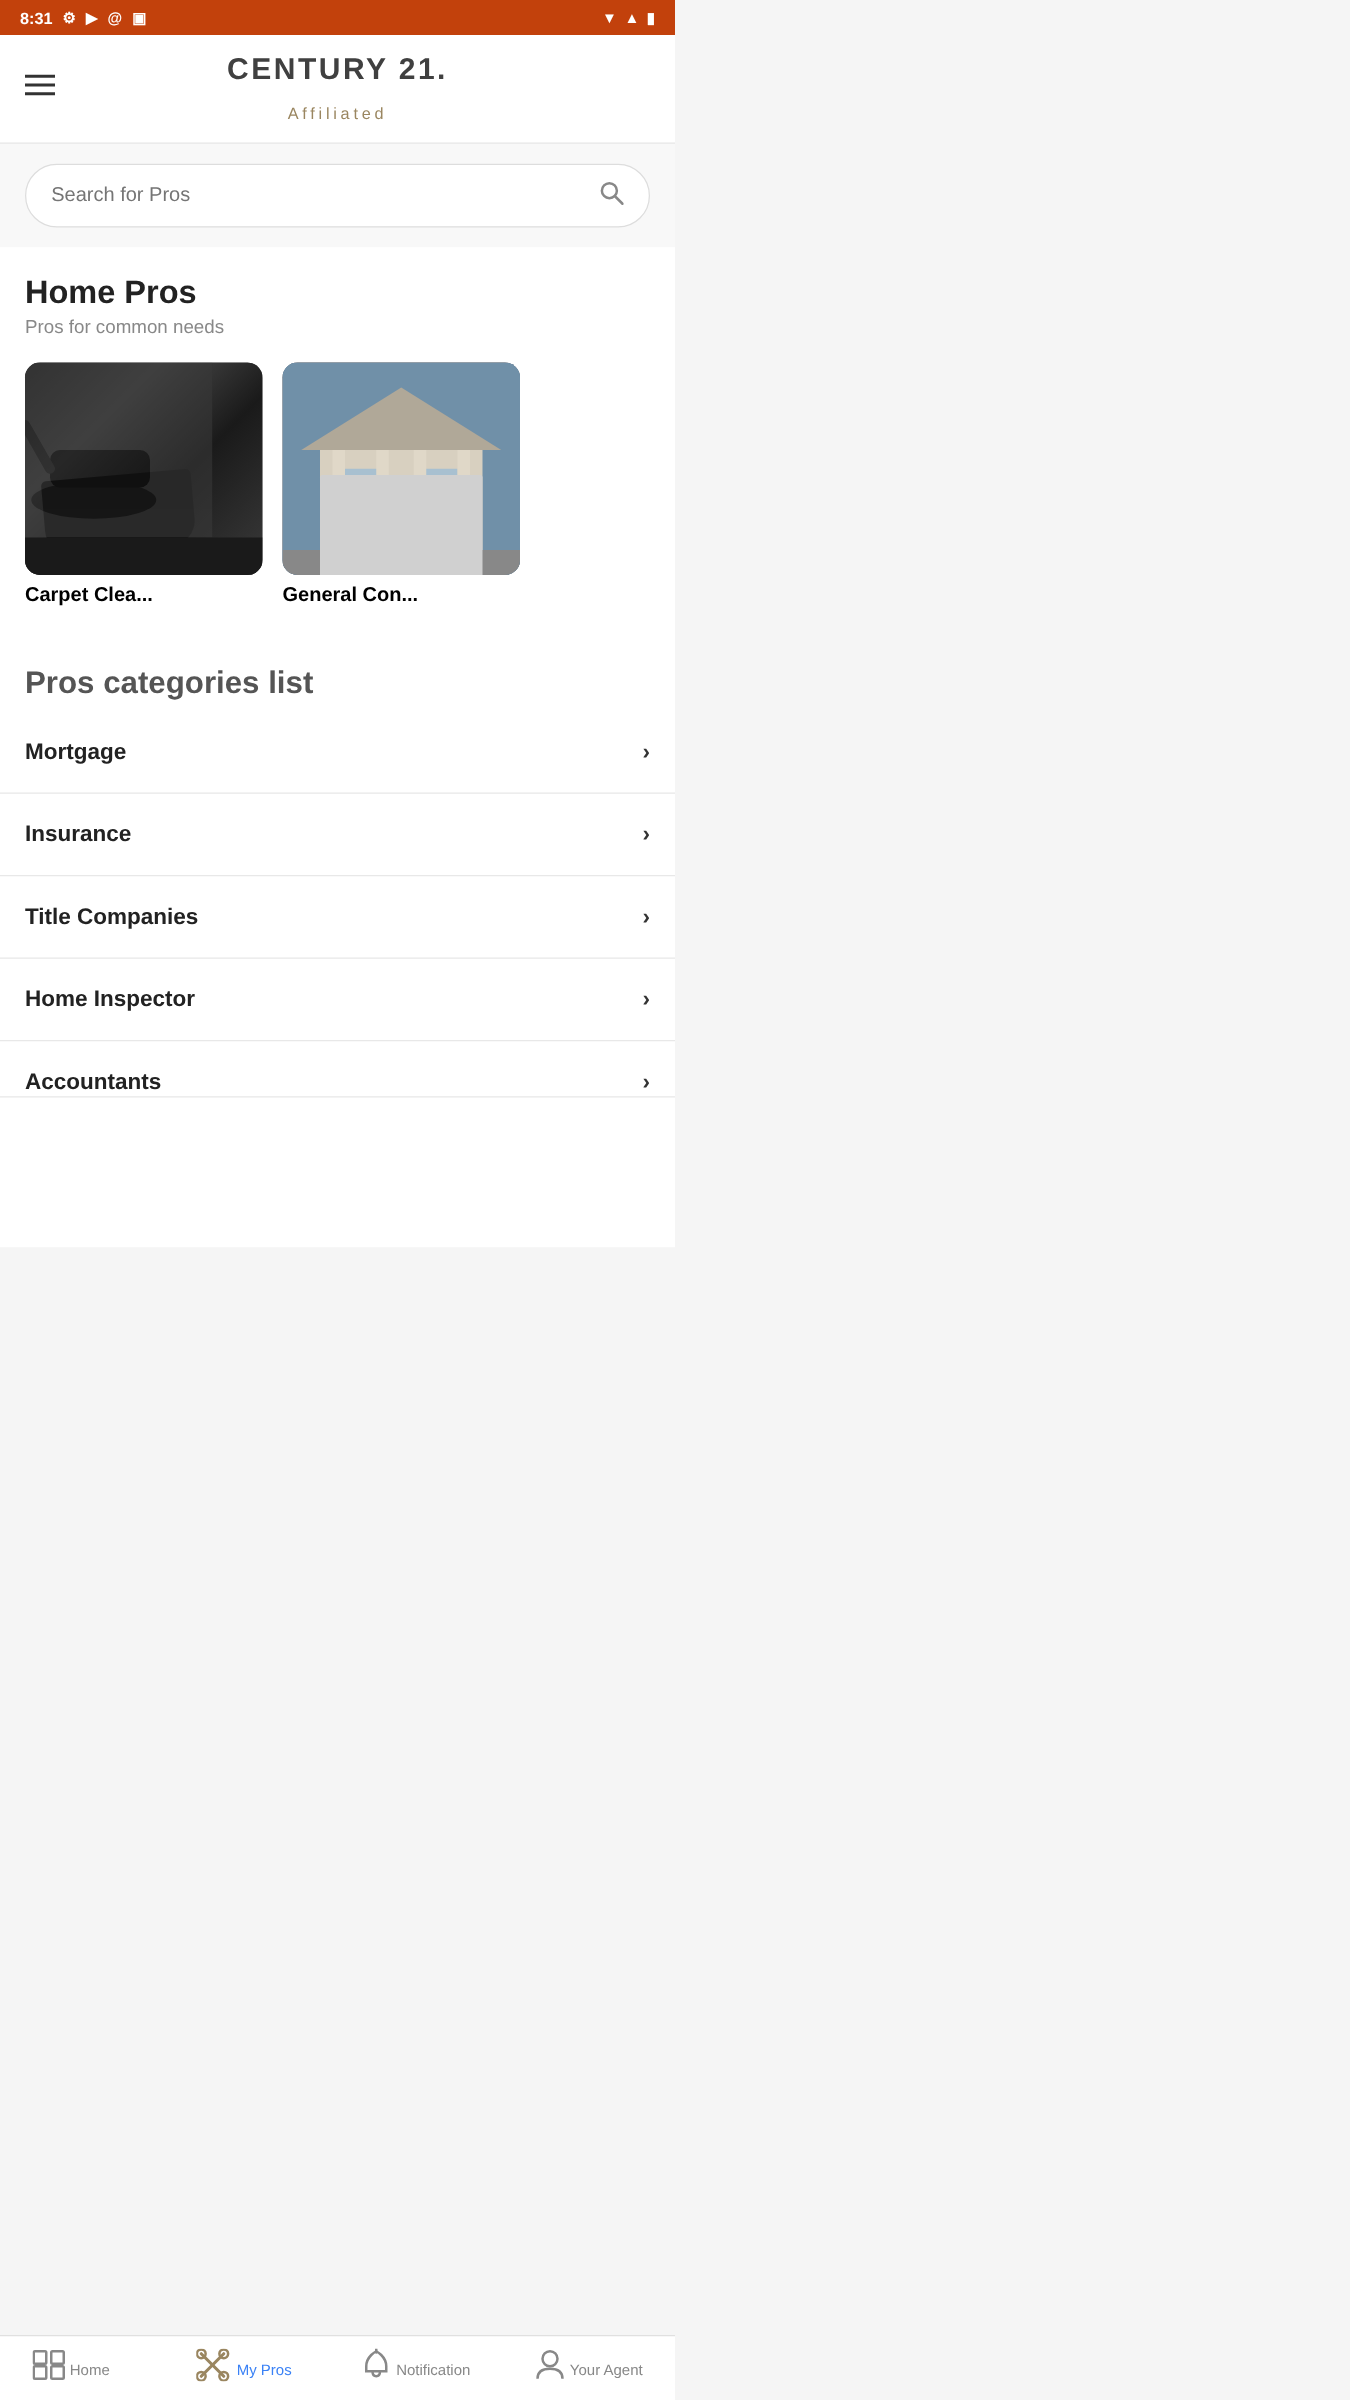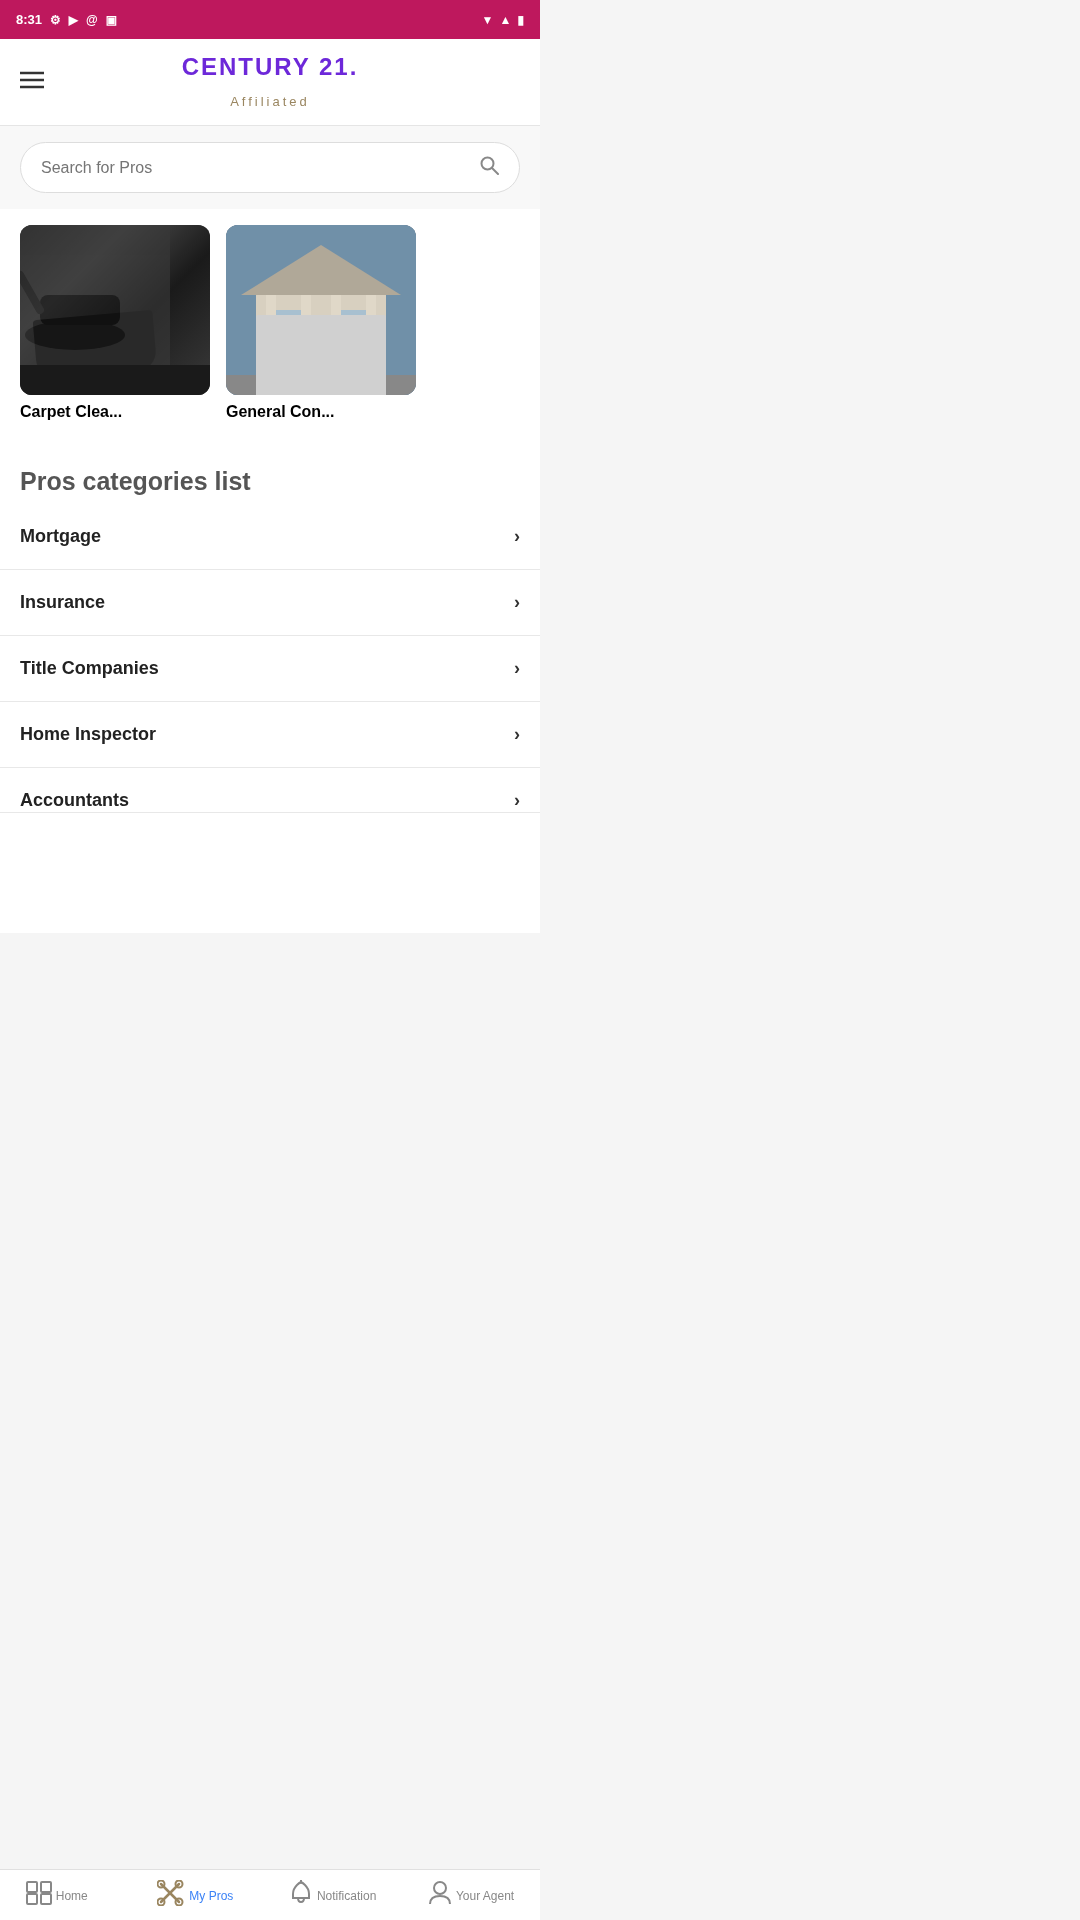--- a/index.html
+++ b/index.html
@@ -8,27 +8,27 @@
     body {
       width: 540px;
       min-height: 960px;
       font-family: -apple-system, BlinkMacSystemFont, 'Helvetica Neue', Arial, sans-serif;
       background: #f5f5f5;
       overflow-x: hidden;
     }
 
     
     .status-bar {
-      background: #be185d;
+      background: #c2410c;
       color: #fff;
       display: flex;
       justify-content: space-between;
       align-items: center;
       padding: 6px 16px;
-      height: 39px;
+      height: 28px;
       font-size: 13px;
       font-weight: 600;
     }
     .status-bar-left { display: flex; align-items: center; gap: 8px; }
     .status-bar-right { display: flex; align-items: center; gap: 6px; }
     .status-icon { font-size: 12px; }
 
     
     .header {
       background: #fff;
@@ -46,21 +46,21 @@
       cursor: pointer;
       color: #333;
     }
     .brand-logo {
       text-align: center;
     }
     .brand-logo .century21 {
       font-size: 24px;
       font-weight: 700;
       letter-spacing: 2px;
-      color: #6d28d9;
+      color: #404040;
       line-height: 1;
     }
     .brand-logo .affiliated {
       font-size: 13px;
       letter-spacing: 3px;
       color: #9a8660;
       font-weight: 400;
       margin-top: 15px;
     }
 
@@ -354,20 +354,24 @@
       <span class="search-icon-btn">
         <svg width="20" height="20" viewBox="0 0 20 20" fill="none" xmlns="http://www.w3.org/2000/svg">
           <circle cx="8.5" cy="8.5" r="6" stroke="#888" stroke-width="2"></circle>
           <line x1="13" y1="13" x2="19" y2="19" stroke="#888" stroke-width="2" stroke-linecap="round"></line>
         </svg>
       </span>
     </div>
   </div>
 
   <div class="main-content">
+    <div class="section-header">
+      <div class="section-title">Home Pros</div>
+      <div class="section-subtitle">Pros for common needs</div>
+    </div>
 
     <div class="cards-scroll">
 
       <div class="pro-card">
         <div class="pro-card-img">
           <div class="pro-card-img-inner img-carpet">
 
             <svg width="150" height="140" viewBox="0 0 150 140" xmlns="http://www.w3.org/2000/svg" style="position:absolute;top:0;left:0;opacity:0.6">
               <rect x="0" y="0" width="150" height="140" fill="#3a3a3a"></rect>
               <ellipse cx="55" cy="110" rx="50" ry="15" fill="#1a1a1a"></ellipse>

